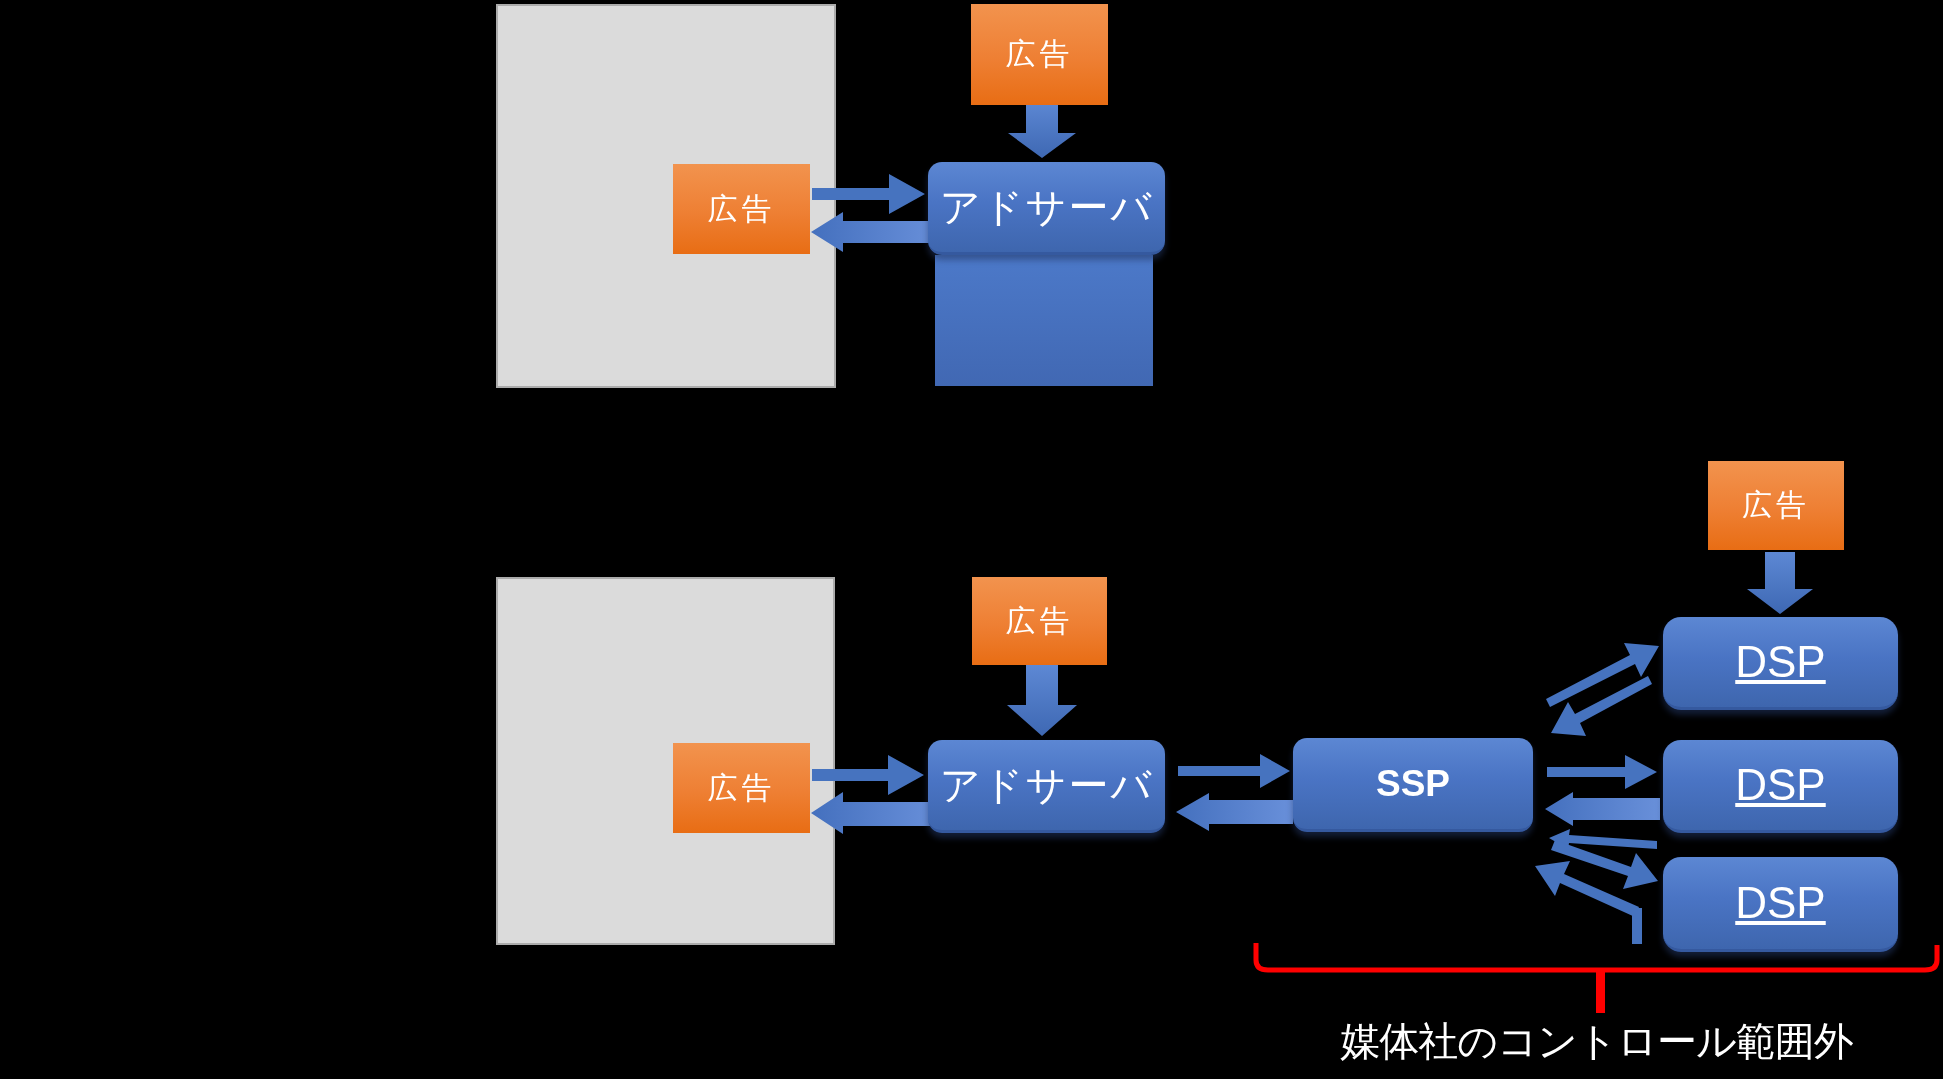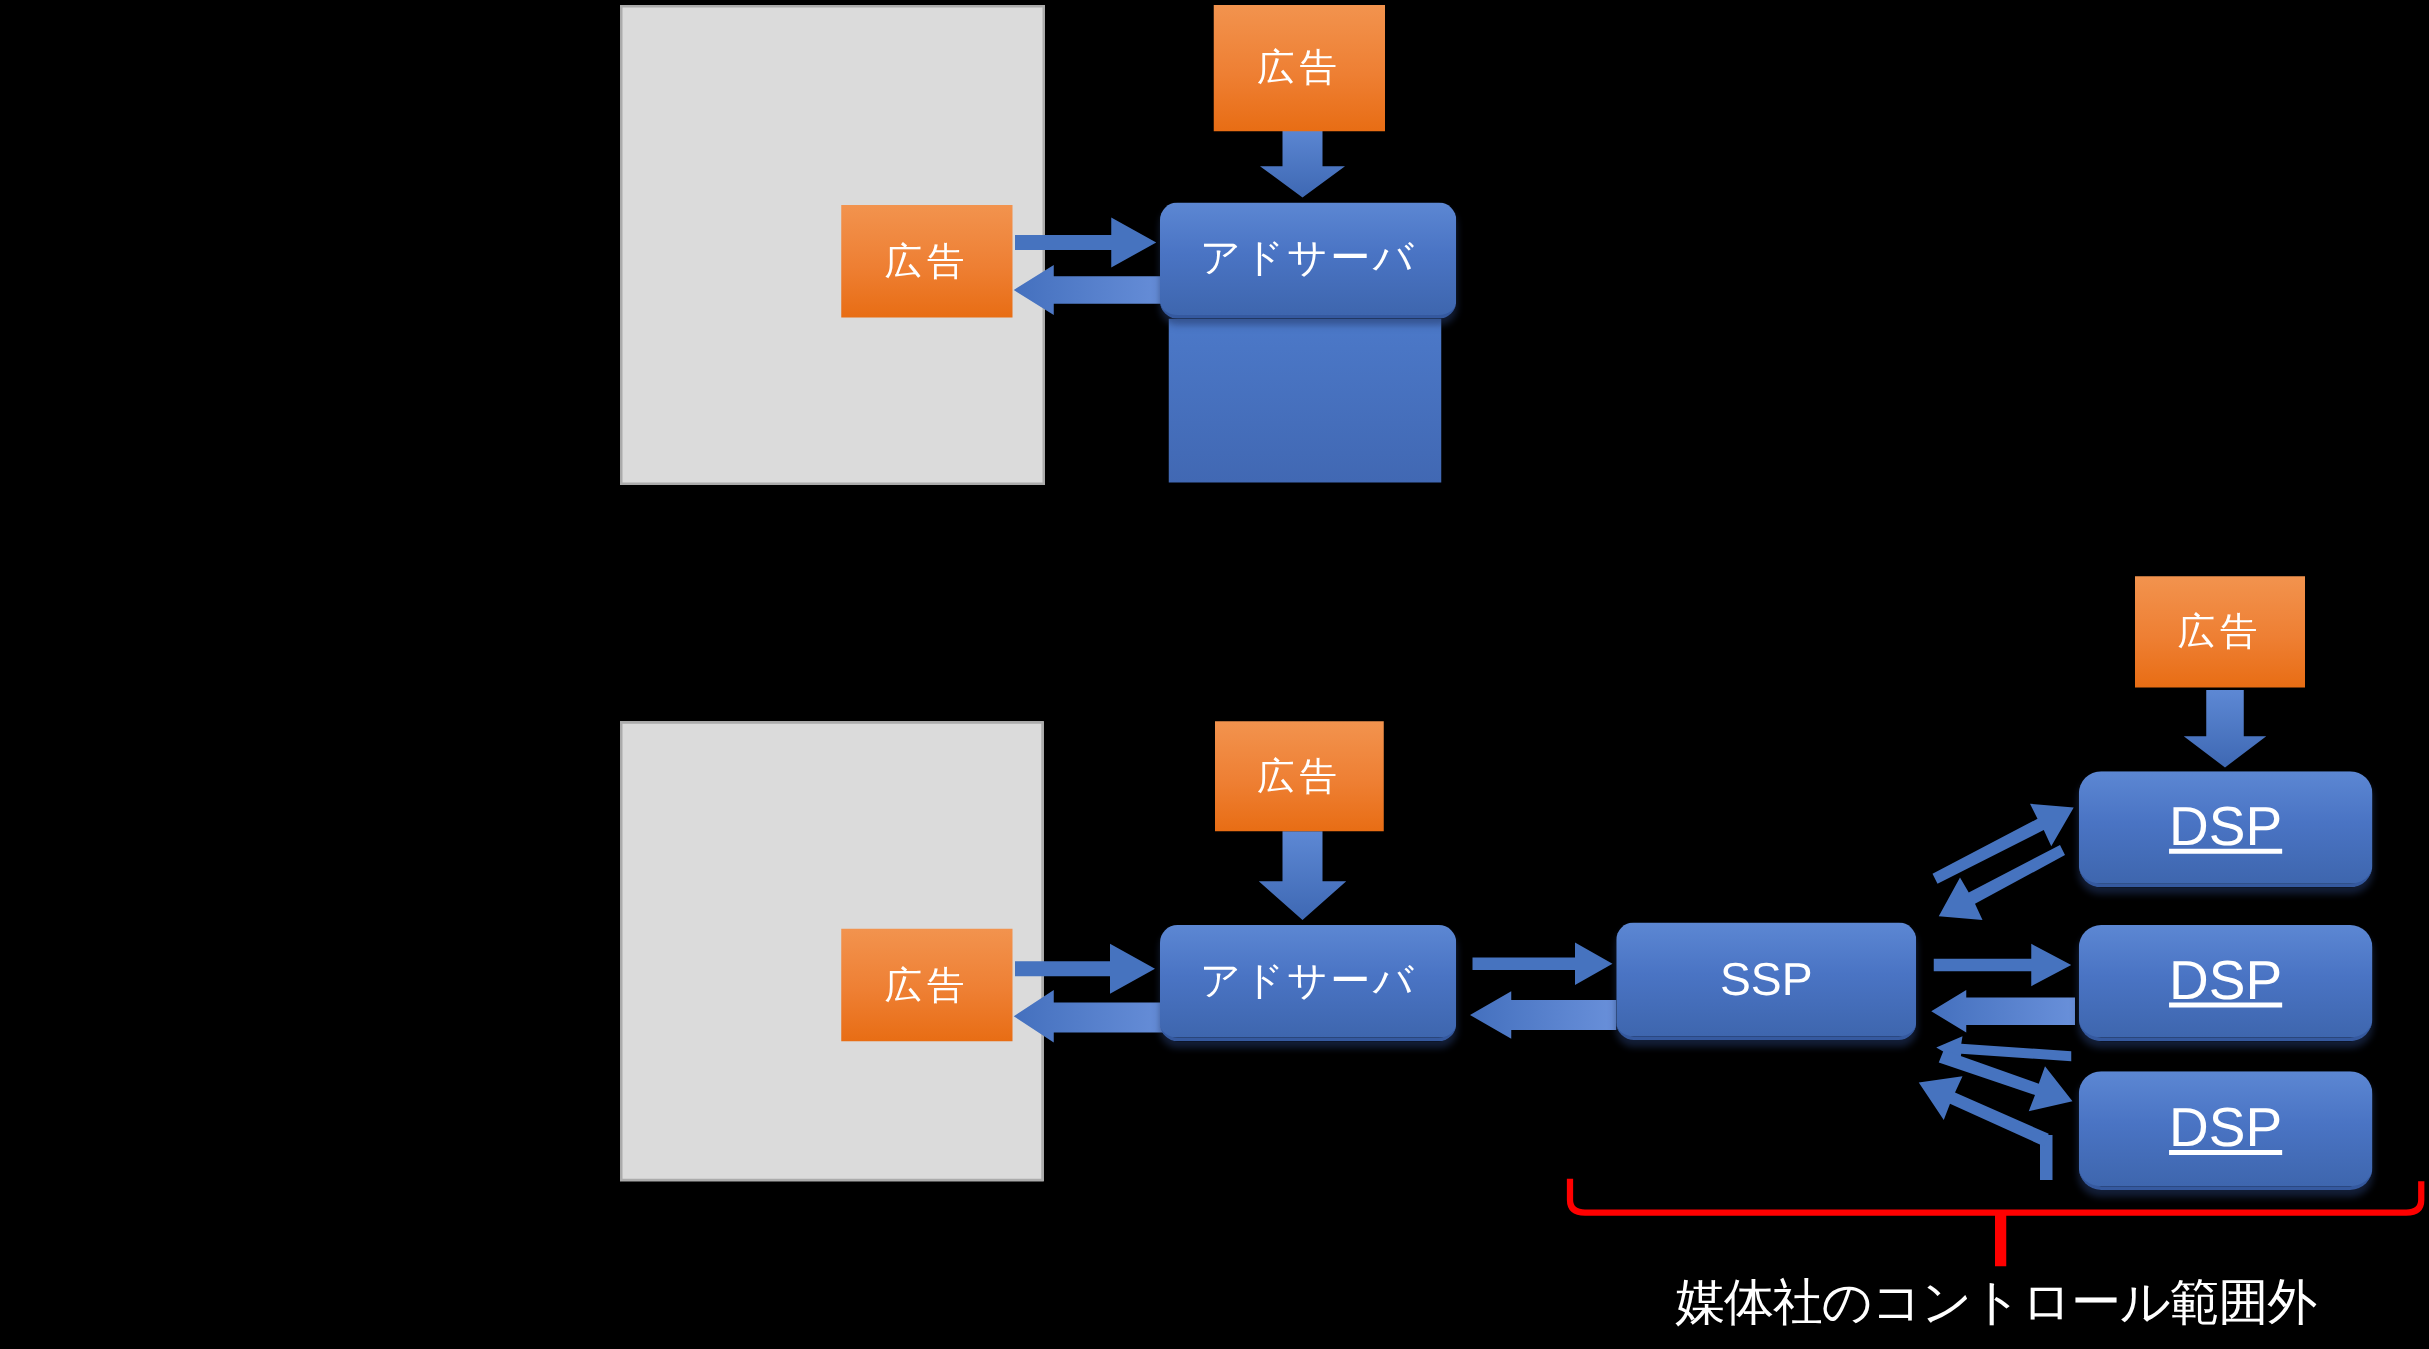--- a/index.html
+++ b/index.html
@@ -13,22 +13,22 @@
     background:linear-gradient(180deg,#F2934E 0%,#EE7F33 55%,#E86D14 100%);
     color:#FFFFFF;display:flex;align-items:center;justify-content:center;
     font-size:30px;letter-spacing:4px;
   }
   .bluebox{
     background:linear-gradient(180deg,#5C87D3 0%,#4A74C4 45%,#3E66AE 100%);
     color:#FFFFFF;display:flex;align-items:center;justify-content:center;
     border-radius:14px;border-bottom:3px solid #35599F;
     box-shadow:0 5px 6px rgba(35,55,100,0.55);
   }
-  .adserver-label{font-size:32px;letter-spacing:2px;}
-  .ssp-label{font-size:37px;}
+  .adserver-label{font-size:40px;letter-spacing:2px;}
+  .ssp-label{font-size:37px;font-weight:bold;}
   .dsp-label{font-size:44px;text-decoration:underline;}
   .bluerect{background:linear-gradient(180deg,#4C79C9 0%,#4168B3 100%);}
   .svglayer{position:absolute;left:0;top:0;pointer-events:none;}
   .annotation{
     color:#ffffff;font-size:40px;text-align:center;letter-spacing:-1px;
     white-space:nowrap;
   }
 </style>
 </head>
 <body>

